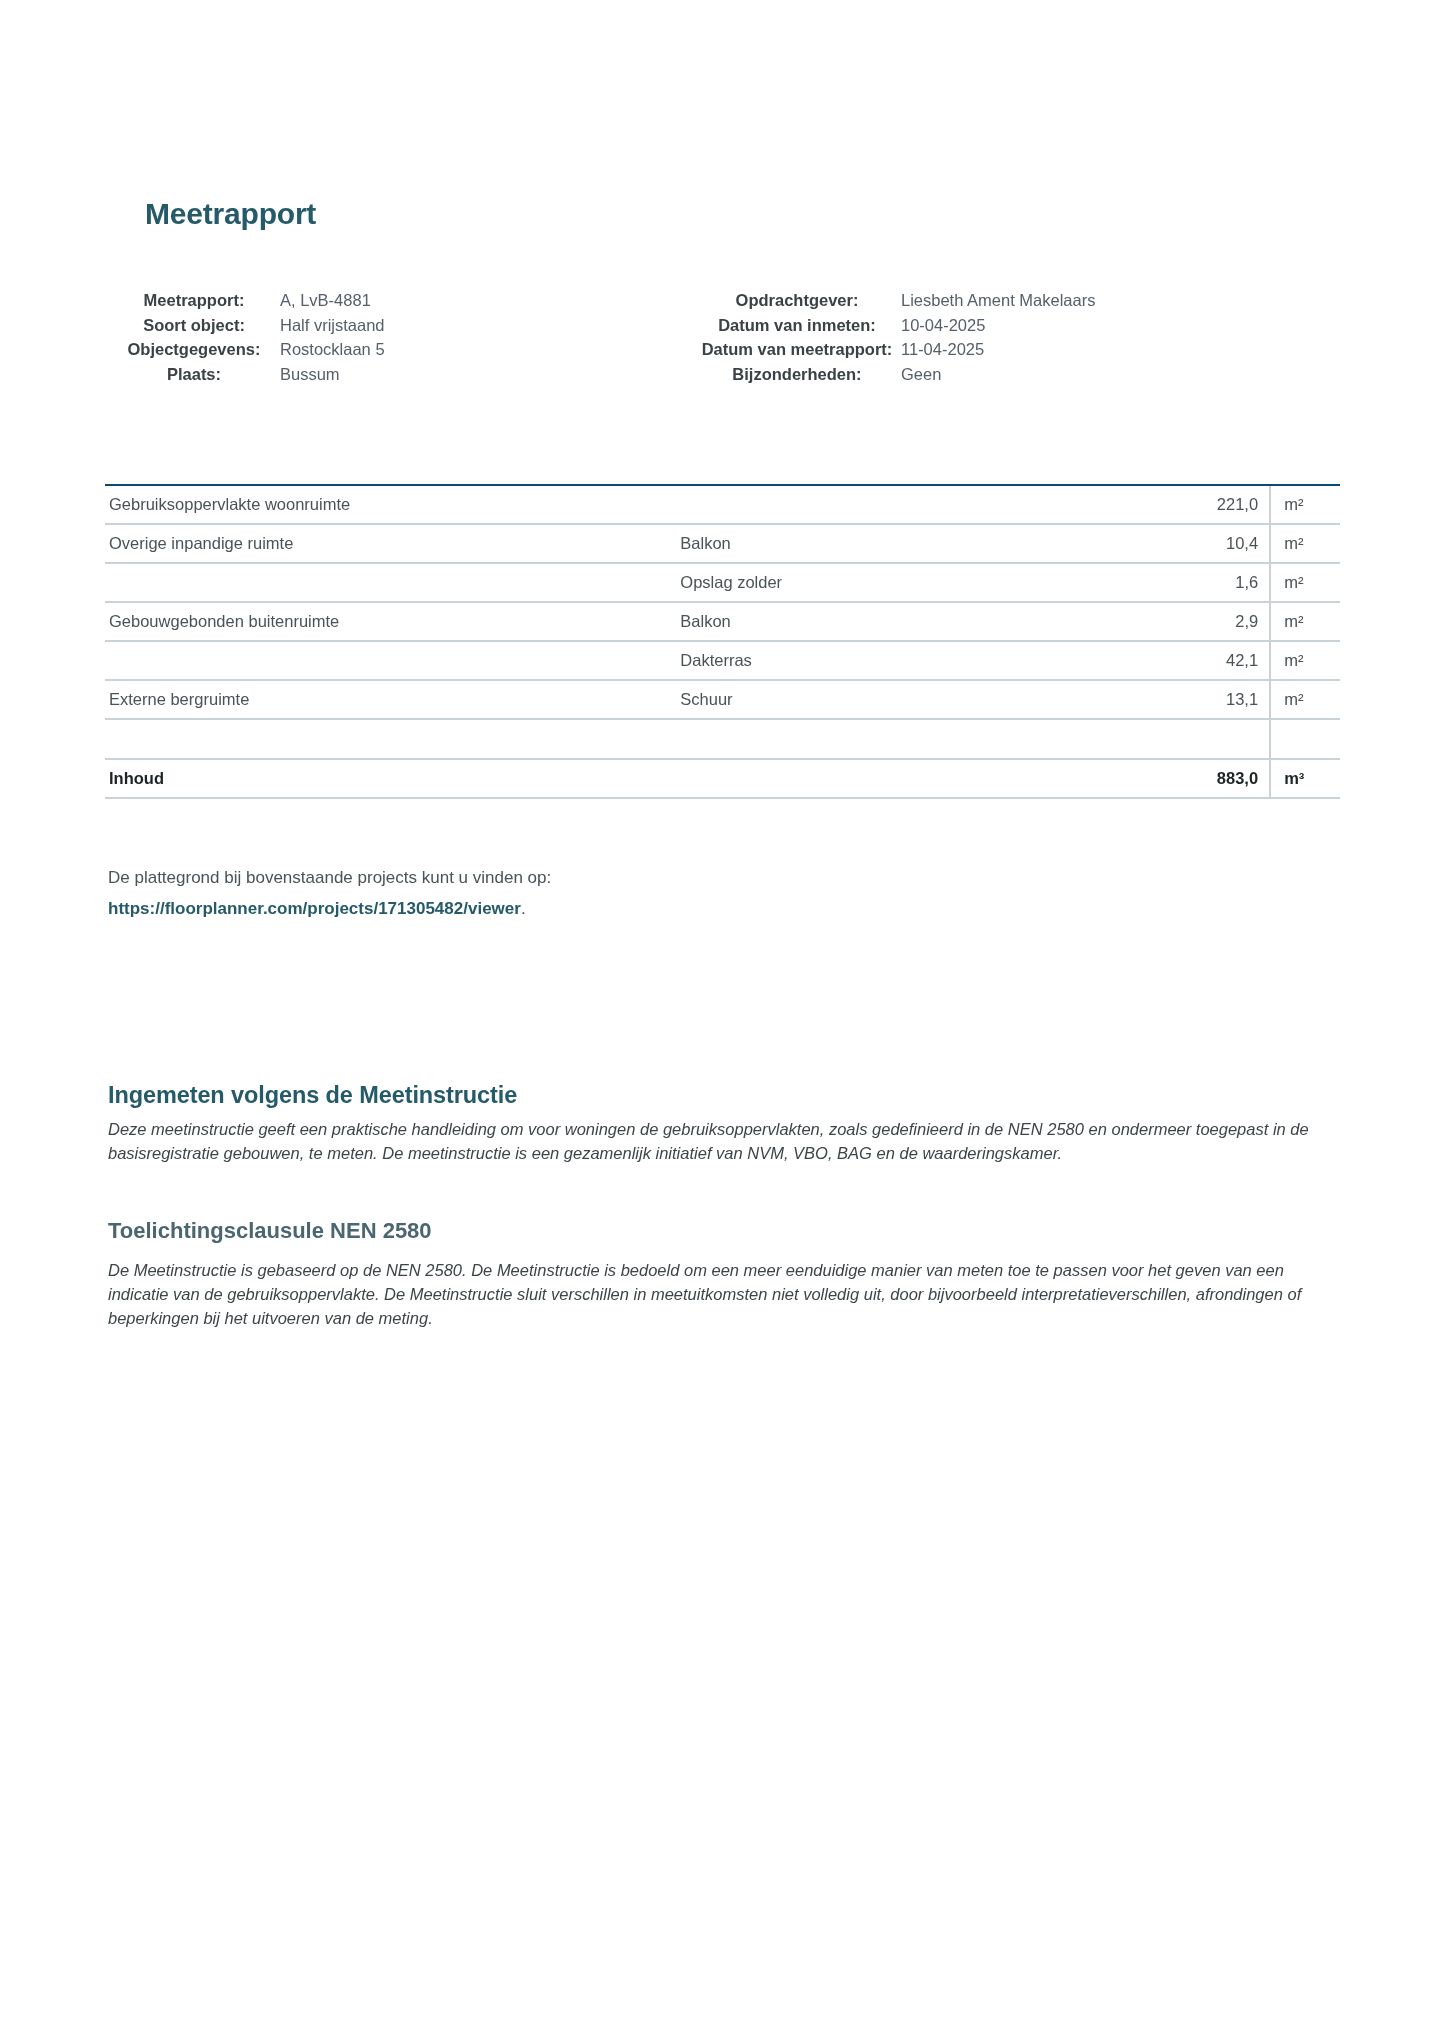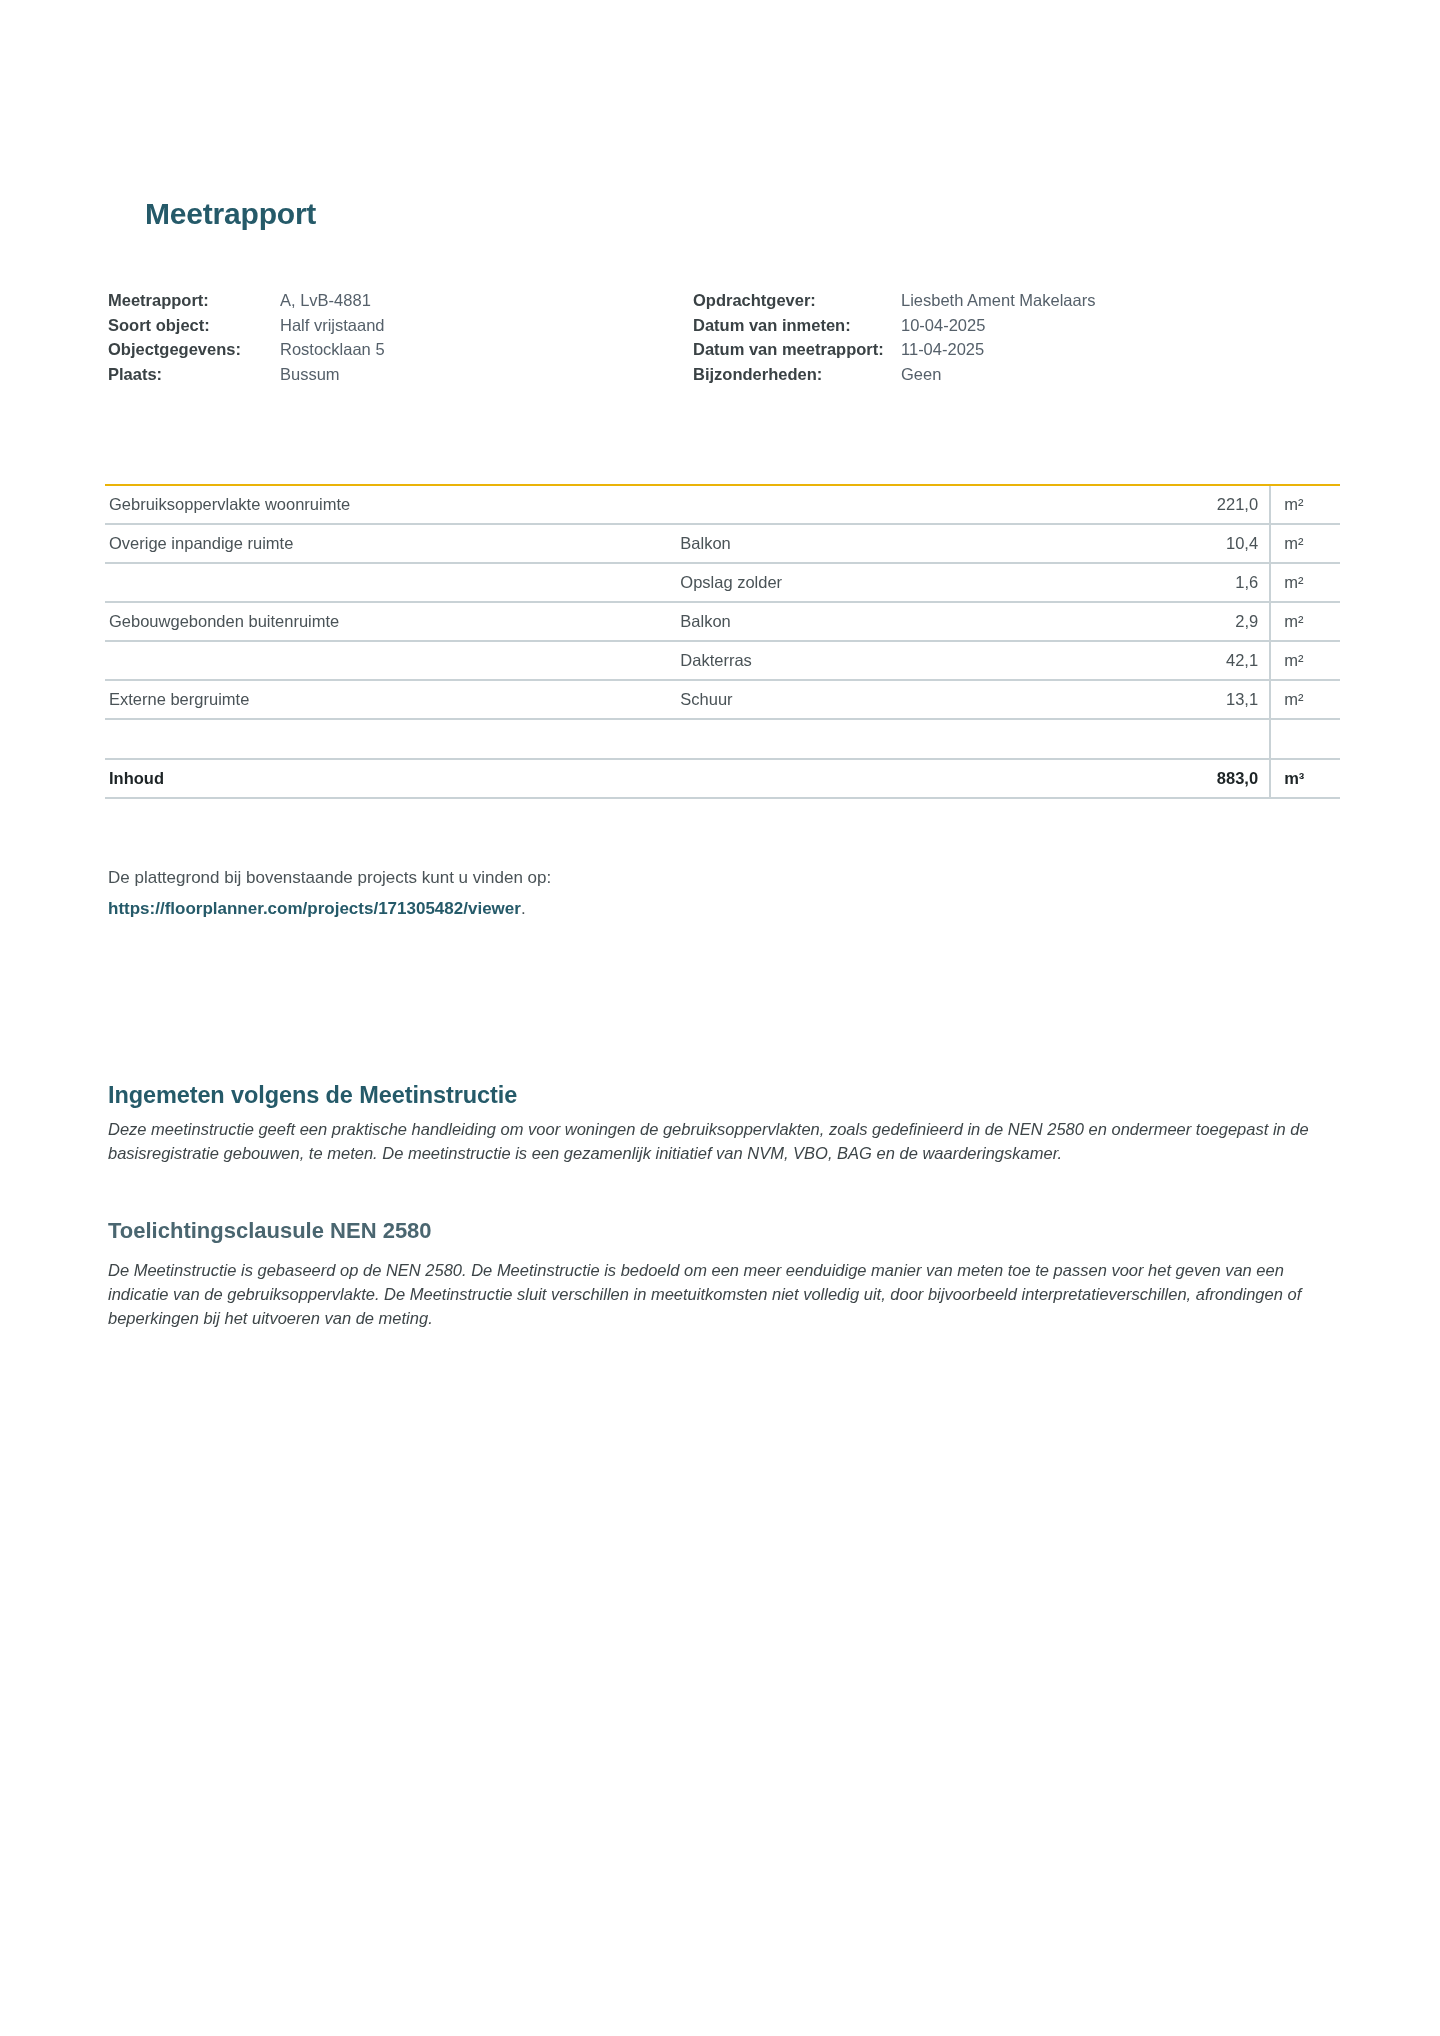--- a/index.html
+++ b/index.html
@@ -52,20 +52,21 @@
   .meta-col {
     display: flex;
   }
   .meta-col.left  { width: 585px; }
   .meta-col.right { width: 645px; }
 
   .meta-labels {
     font-weight: bold;
     color: #3a4245;
     white-space: nowrap;
+    text-align: center;
   }
   .meta-values {
     color: #55606a;
     white-space: nowrap;
   }
   .meta-col.left  .meta-labels { width: 172px; }
   .meta-col.left  .meta-values { padding-left: 0; }
   .meta-col.right .meta-labels { width: 208px; }
 
   .meta-labels div, .meta-values div { height: 24.5px; }
@@ -77,21 +78,21 @@
     top: 484px;
     width: 1235px;
     border-collapse: collapse;
     font-size: 16.5px;
     color: #4a5357;
   }
   .measure-table td {
     padding: 0;
     height: 37px;
     vertical-align: middle;
-    border-top: 2px solid #eab308;
+    border-top: 2px solid #0c4a6e;
     border-bottom: 2px solid #c9d2d6;
   }
   .measure-table tr.spacer td {
     height: 38px;
     border-top: 2px solid #c9d2d6;
     border-bottom: 2px solid #c9d2d6;
   }
   .col-cat   { width: 585px; padding-left: 4px !important; }
   .col-sub   { width: 505px; }
   .col-val   { width: 88px; text-align: right; padding-right: 11px !important; }

